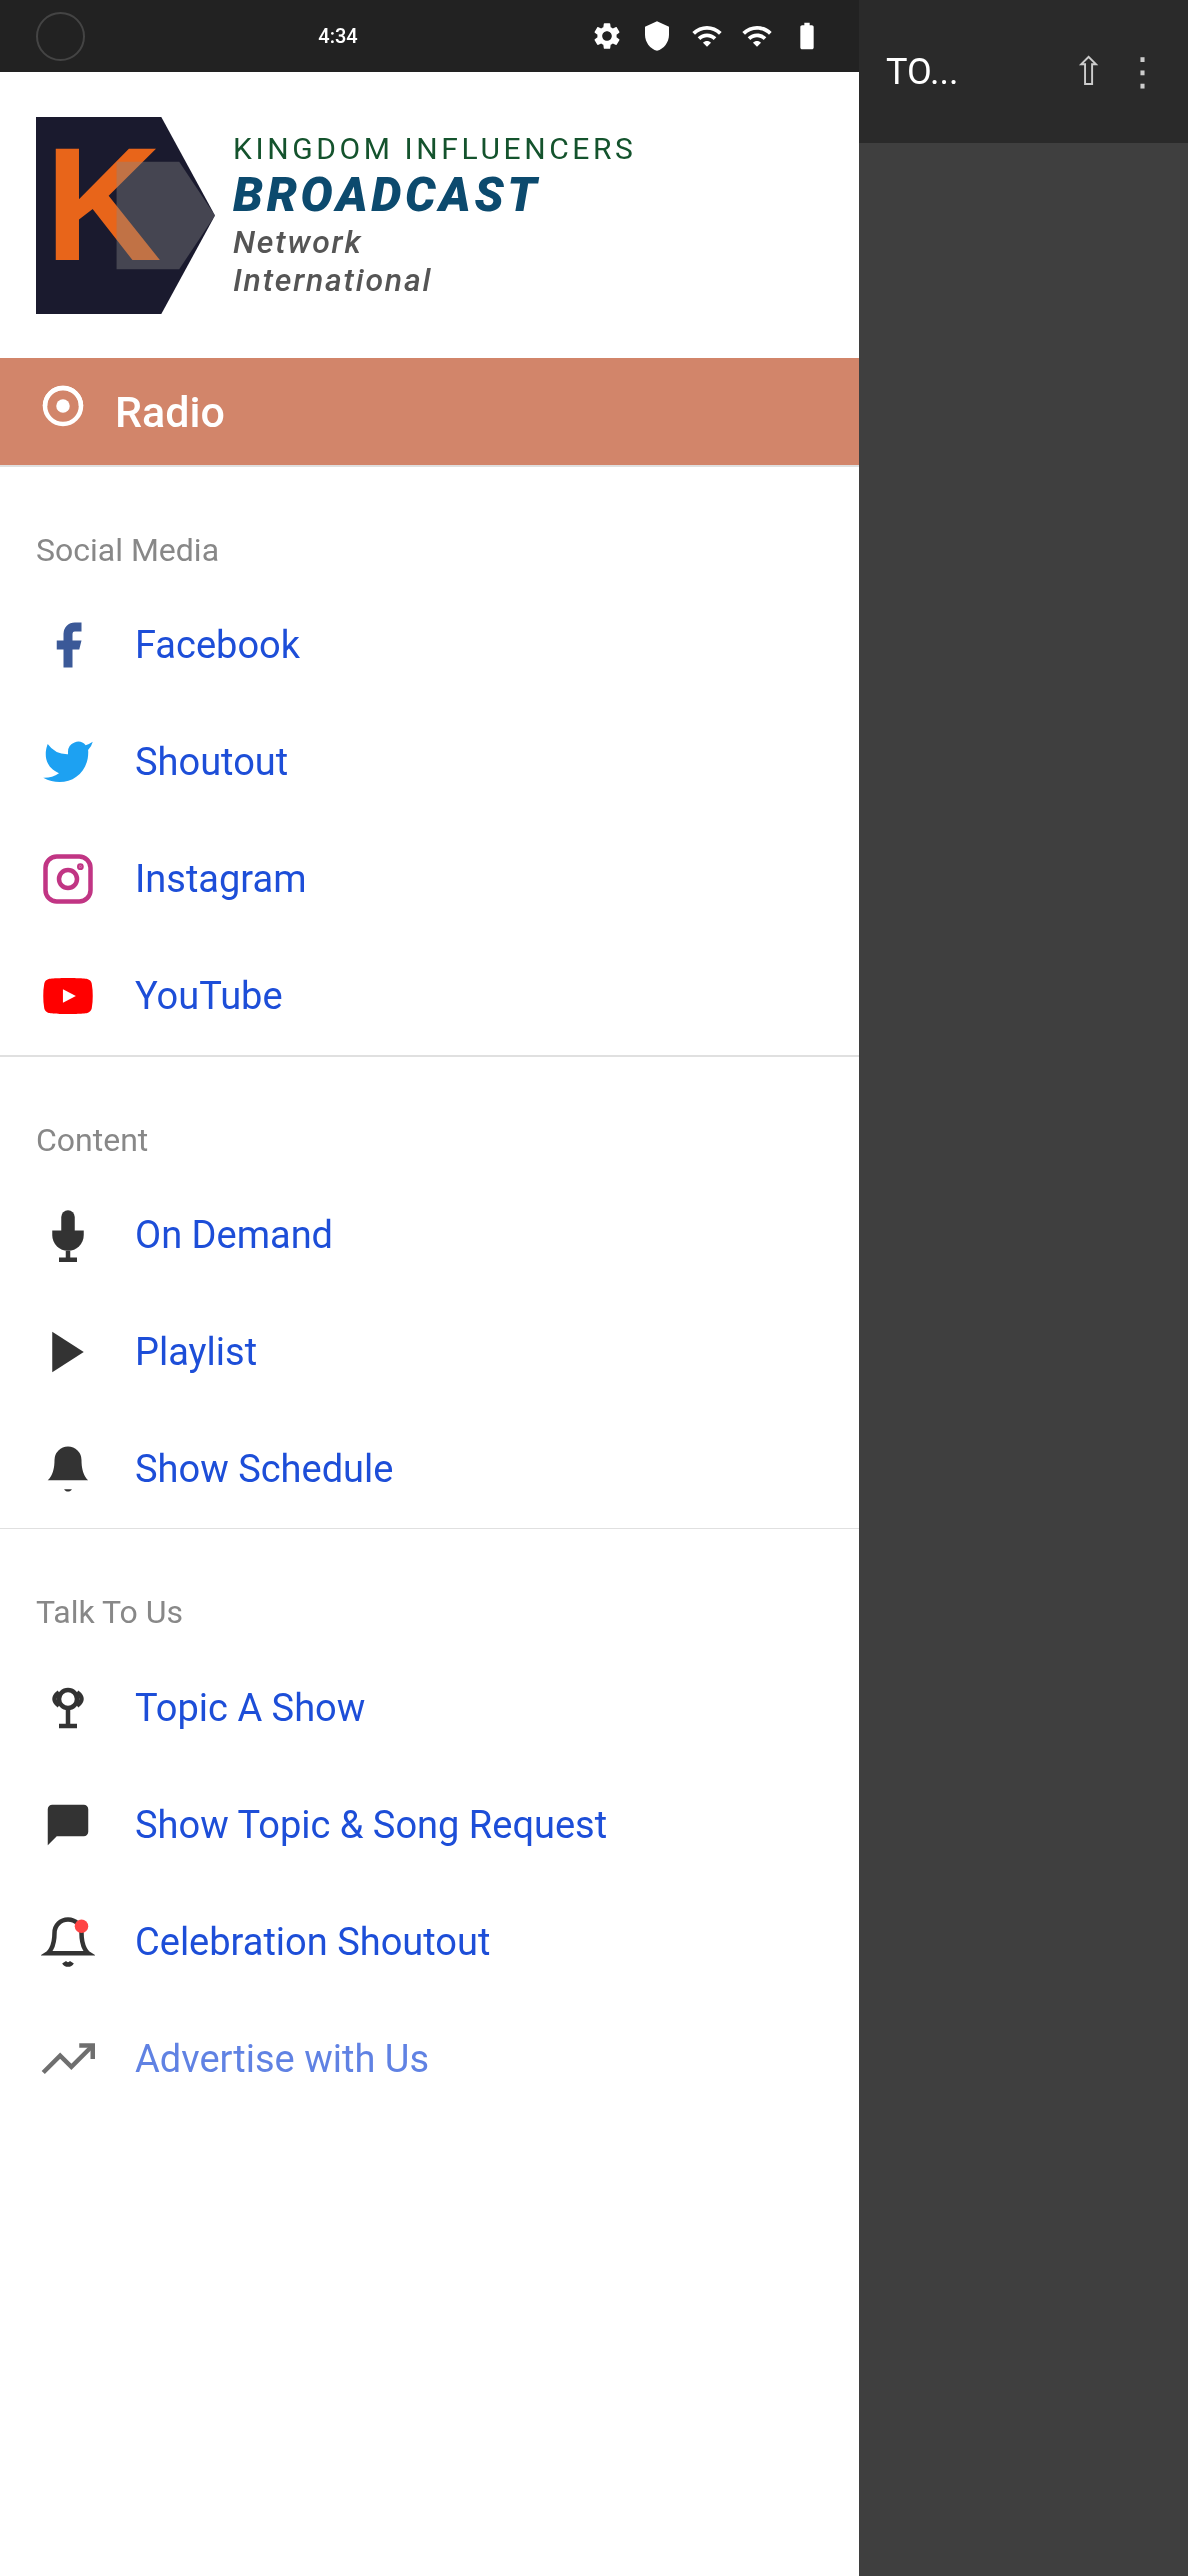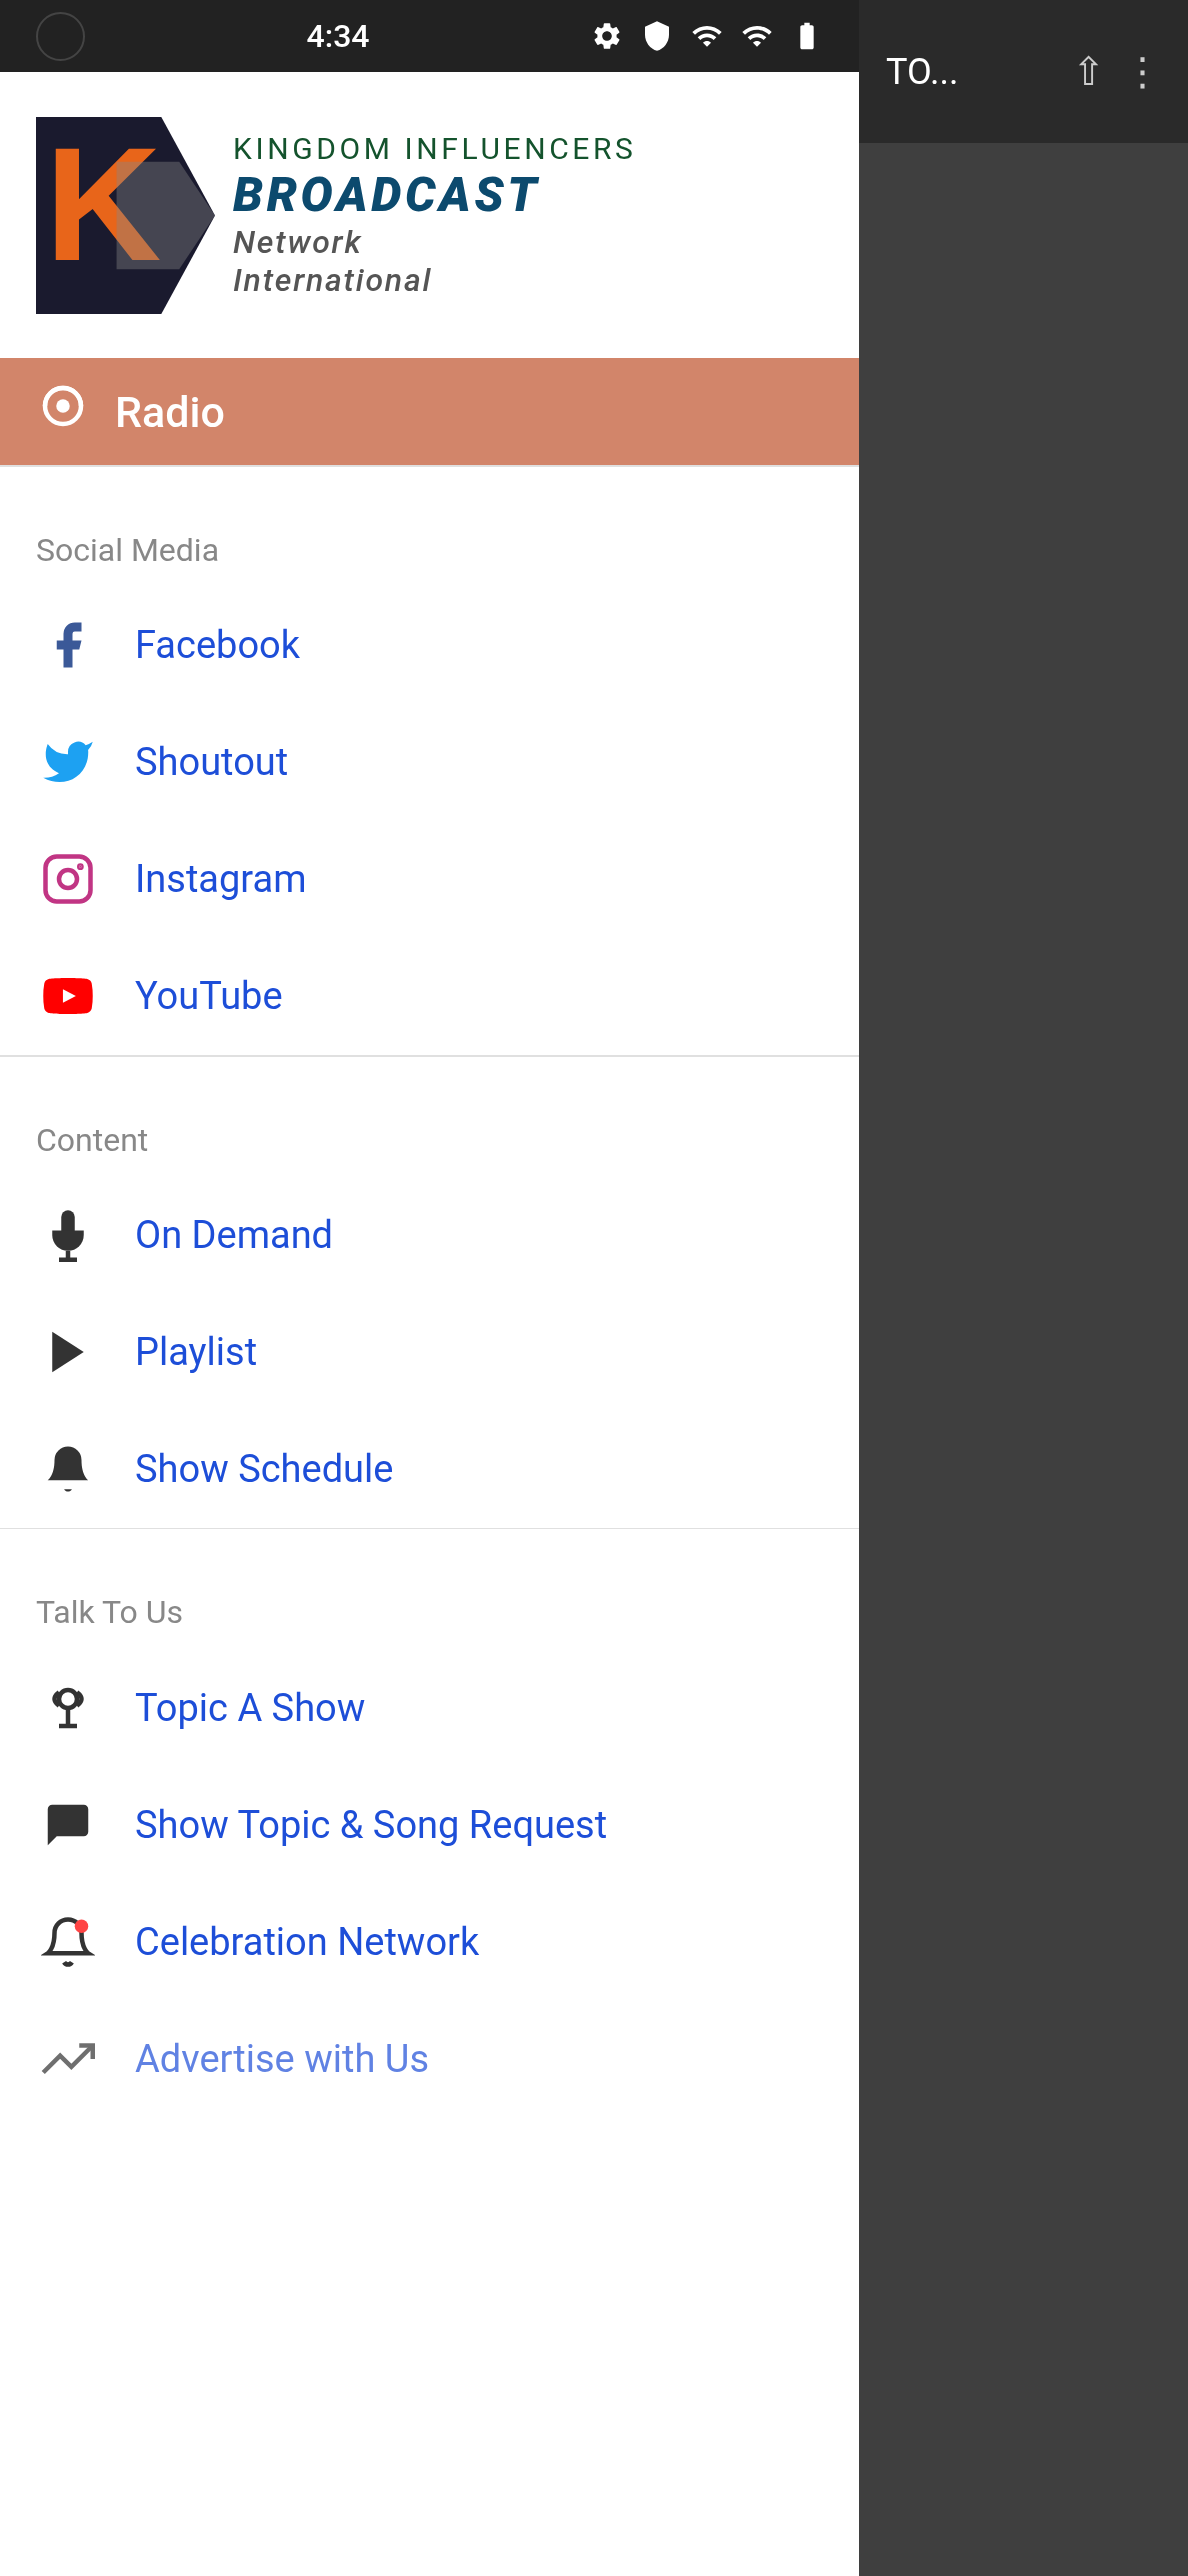--- a/index.html
+++ b/index.html
@@ -36,21 +36,21 @@
       color: #fff;
       display: flex;
       align-items: center;
       justify-content: space-between;
       padding: 0 36px;
       height: 72px;
       flex-shrink: 0;
     }
 
     .status-time {
-      font-size: 32px;
+      font-size: 20px;
       font-weight: 500;
     }
 
     .status-icons {
       display: flex;
       gap: 18px;
       align-items: center;
     }
 
     .status-icon {
@@ -412,21 +412,21 @@
     </div>
 
     <div class="menu-item">
       <div class="menu-icon">
         <svg viewBox="0 0 24 24" fill="none" stroke="#333" stroke-width="2">
           <path d="M18 8A6 6 0 0 0 6 8c0 7-3 9-3 9h18s-3-2-3-9"></path>
           <path d="M13.73 21a2 2 0 0 1-3.46 0"></path>
           <circle cx="18" cy="5" r="3" fill="#ff4444" stroke="none"></circle>
         </svg>
       </div>
-      <span class="menu-label">Celebration Network</span>
+      <span class="menu-label">Celebration Shoutout</span>
     </div>
 
     <div class="menu-item" style="opacity:0.7">
       <div class="menu-icon">
         <svg viewBox="0 0 24 24" fill="none" stroke="#333" stroke-width="2">
           <polyline points="23 6 13.5 15.5 8.5 10.5 1 18"></polyline>
           <polyline points="17 6 23 6 23 12"></polyline>
         </svg>
       </div>
       <span class="menu-label">Advertise with Us</span>

